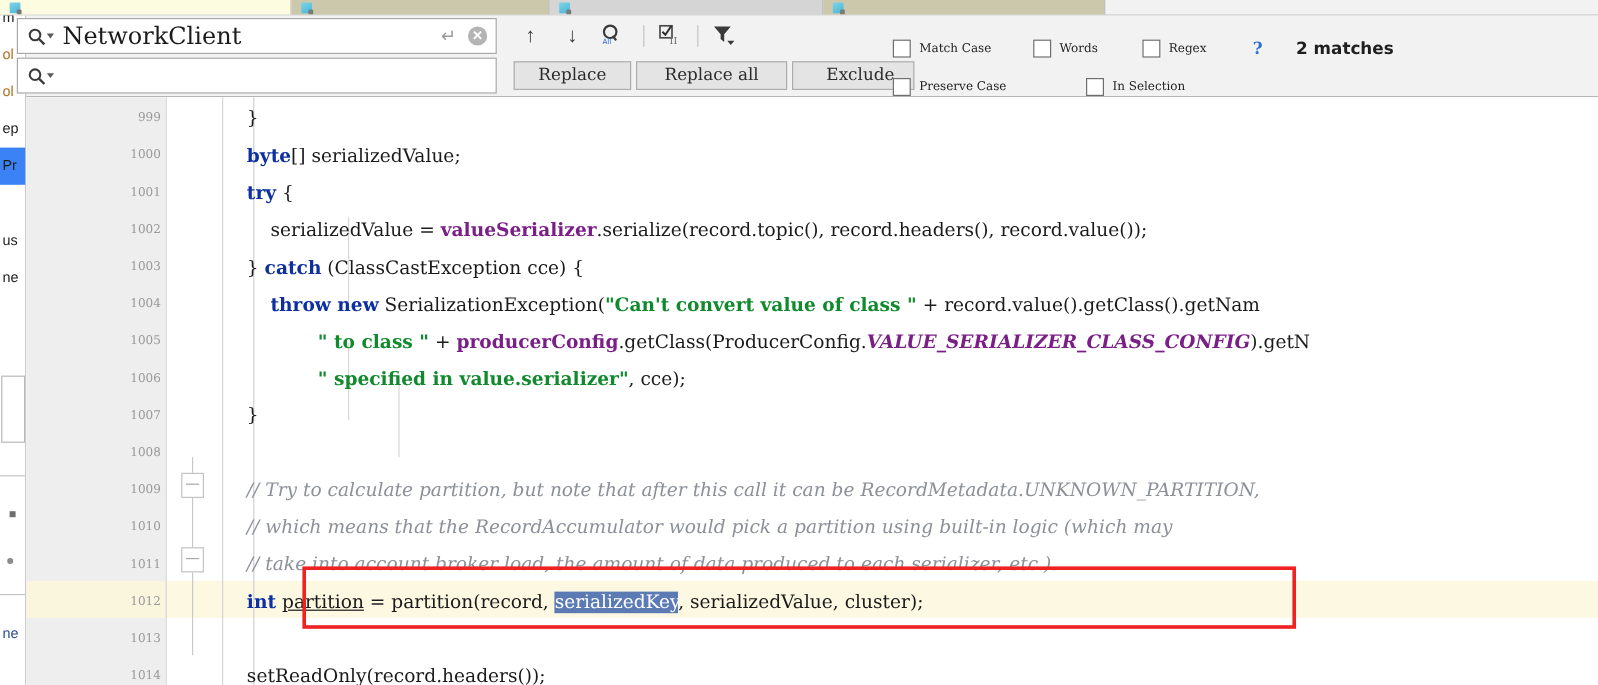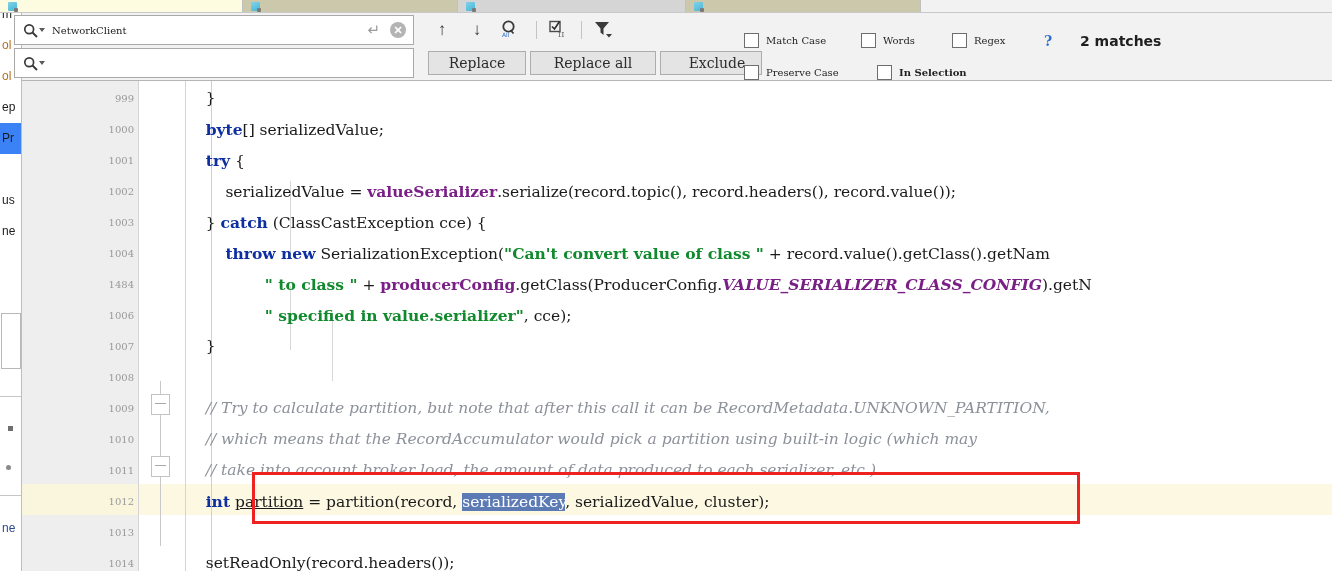--- a/index.html
+++ b/index.html
@@ -47,21 +47,21 @@
                background: #f2f2f2; border-bottom: 1px solid #b5b5b5; }
 
   .field { position: absolute; background: #ffffff; border: 1px solid #a9a9a9;
            display: flex; align-items: center; }
   .field.search  { left: -8px; top: 2px;  width: 400px; height: 30px; }
   .field.replace { left: -8px; top: 35px; width: 400px; height: 30px; }
 
   .magnifier { flex: 0 0 auto; margin-left: 8px; display: flex; align-items: center; gap: 1px; }
   .caret-sm { width: 0; height: 0; border-left: 3.5px solid transparent;
               border-right: 3.5px solid transparent; border-top: 4px solid #5a5a5a; }
-  .fieldtext { flex: 1 1 auto; margin-left: 7px; font-size: 10px; color: #1a1a1a;
+  .fieldtext { flex: 1 1 auto; margin-left: 7px; font-size: 20px; color: #1a1a1a;
                font-family: "DejaVu Serif", serif; white-space: nowrap; }
   .fieldtext.ph { color: #9a9a9a; }
   .enterico { flex: 0 0 auto; margin-right: 10px; color: #9b9b9b; font-size: 15px; }
   .clearico { flex: 0 0 auto; margin-right: 7px; width: 16px; height: 16px;
               border-radius: 50%; background: #b4b4b4; color: #ffffff;
               font-size: 11px; line-height: 16px; text-align: center; font-weight: bold; }
 
   .navbtn { position: absolute; width: 22px; height: 22px; display: flex;
             align-items: center; justify-content: center; color: #3a3a3a; font-size: 17px; }
   #btn-prev { left: 409px; top: 6px; }
@@ -82,21 +82,21 @@
   .cbx { position: absolute; display: flex; align-items: center; gap: 7px;
          font-size: 10px; color: #1f1f1f; font-family: "DejaVu Serif", serif;
          white-space: nowrap; }
   .box { width: 15px; height: 15px; background: #ffffff; border: 1px solid #6e6e6e; flex: 0 0 auto; }
   #cb-match-case   { left: 722px; top: 20px; }
   #cb-words        { left: 839px; top: 20px; }
   #cb-regex        { left: 930px; top: 20px; }
   #help-link       { left: 1022px; top: 20px; color: #2d6fd0; font-weight: bold; font-size: 14px;
                      font-family: "DejaVu Serif", serif; position: absolute; }
   #cb-preserve-case{ left: 722px; top: 52px; }
-  #cb-in-selection { left: 855px; top: 52px; font-weight: bold; }
+  #cb-in-selection { left: 883px; top: 52px; }
   #match-count { position: absolute; left: 1058px; top: 20px; font-size: 14px;
                  font-weight: bold; color: #1f1f1f; font-family: "DejaVu Sans", sans-serif;
                  white-space: nowrap; }
 
   
   .editor { position: absolute; left: 22px; top: 81px; width: 1310px; height: 490px;
             background: #ffffff; overflow: hidden; }
 
   .gutter { position: absolute; left: 0; top: 0; width: 116px; height: 490px;
             background: #eeeeee; }
@@ -282,21 +282,21 @@
     <div class="indent" style="left:268px; top:100px; height:78px;"></div>
     <div class="indent" style="left:268px; top:205px; height:64px;"></div>
     <div class="indent" style="left:310px; top:236px; height:64px;"></div>
 
     <div class="ln" style="top:2px">999</div>
     <div class="ln" style="top:33px">1000</div>
     <div class="ln" style="top:64px">1001</div>
     <div class="ln" style="top:95px">1002</div>
     <div class="ln" style="top:126px">1003</div>
     <div class="ln" style="top:157px">1004</div>
-    <div class="ln" style="top:188px">1484</div>
+    <div class="ln" style="top:188px">1005</div>
     <div class="ln" style="top:219px">1006</div>
     <div class="ln" style="top:250px">1007</div>
     <div class="ln" style="top:281px">1008</div>
     <div class="ln" style="top:312px">1009</div>
     <div class="ln" style="top:343px">1010</div>
     <div class="ln" style="top:374px">1011</div>
     <div class="ln" style="top:405px">1012</div>
     <div class="ln" style="top:436px">1013</div>
     <div class="ln" style="top:467px">1014</div>
 

